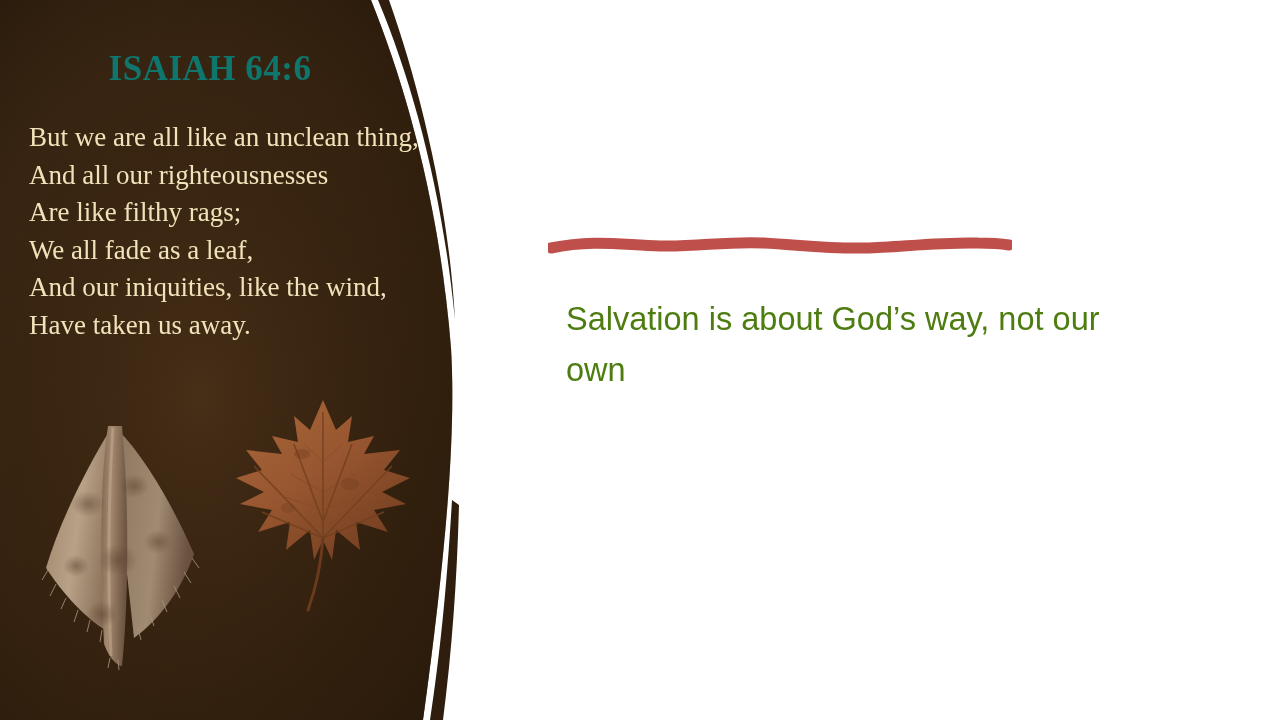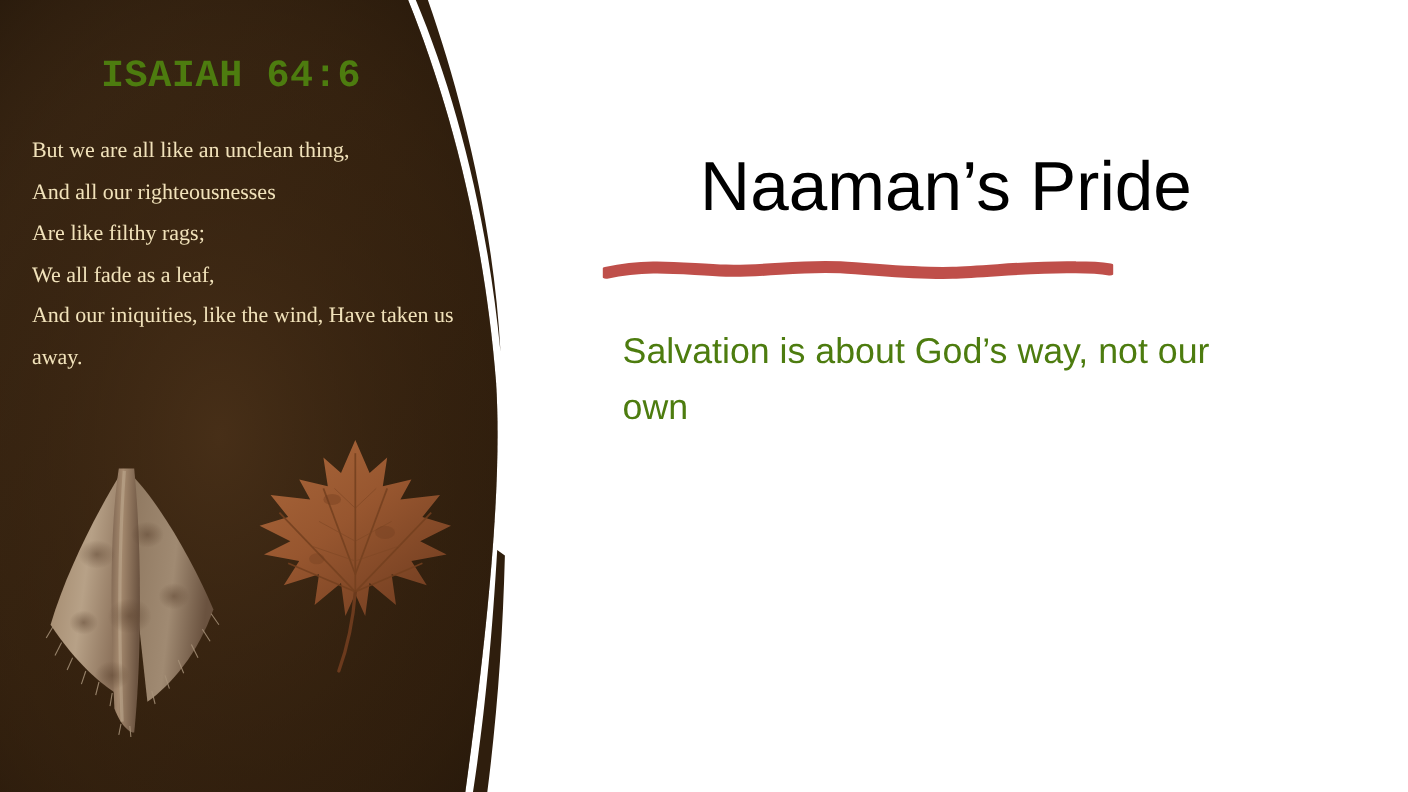--- a/index.html
+++ b/index.html
@@ -37,34 +37,34 @@
     top: 0;
     width: 440px;
     height: 720px;
   }
   #scripture-ref {
     position: absolute;
     left: 28px;
     top: 50px;
     width: 364px;
     text-align: center;
-    font-family: Liberation Mono, monospace;
+    font-family: Liberation Serif, serif;
     font-weight: bold;
     font-size: 35px;
     letter-spacing: 0.5px;
-    color: #4d7c0f;
+    color: #0f766e;
     line-height: 1.1;
   }
   #scripture-body {
     position: absolute;
     left: 29px;
     top: 119px;
     width: 405px;
     font-family: "Liberation Serif", "DejaVu Serif", serif;
-    font-size: 20px;
+    font-size: 27px;
     line-height: 37.6px;
     color: #f1e2ba;
     white-space: pre-line;
   }
 
   
   #rag-photo {
     position: absolute;
     left: 30px;
     top: 408px;
@@ -245,21 +245,20 @@
 
   <div id="left-content">
     <div id="scripture-ref">ISAIAH 64:6</div>
     <div id="scripture-body">But we are  all like an unclean thing,
 And all our righteousnesses
 Are like filthy rags;
 We all fade as a leaf,
 And our iniquities, like the wind, Have taken us away.</div>
   </div>
 
-  <div id="slide-title">Naaman’s Pride</div>
 
   <svg id="title-underline" viewBox="0 0 464 28" preserveAspectRatio="none" aria-hidden="true">
     <path d="M3,16 C46,7 74,13 112,14 C150,15 178,9 216,11 C252,13 282,17 318,16
              C352,15 392,10 430,11 C444,11 455,12 461,13" stroke="#bf4f4a" stroke-width="11" fill="none" stroke-linecap="round" stroke-linejoin="round"></path>
   </svg>
 
   <div id="slide-subtitle">Salvation is about God’s way, not our own</div>
 
 </div>
 

